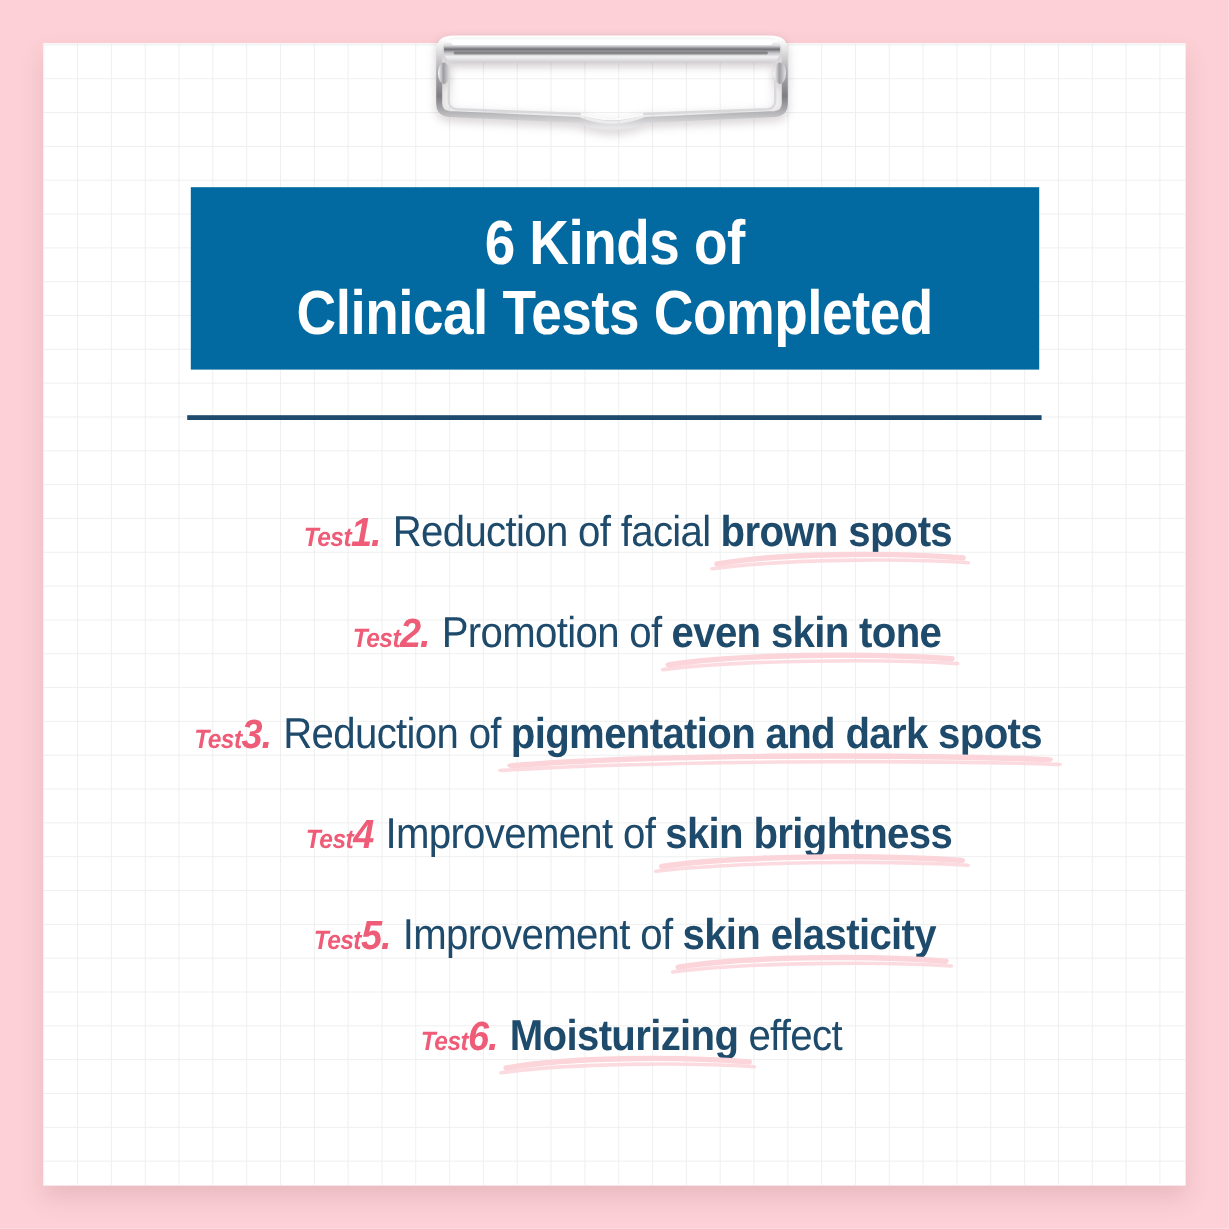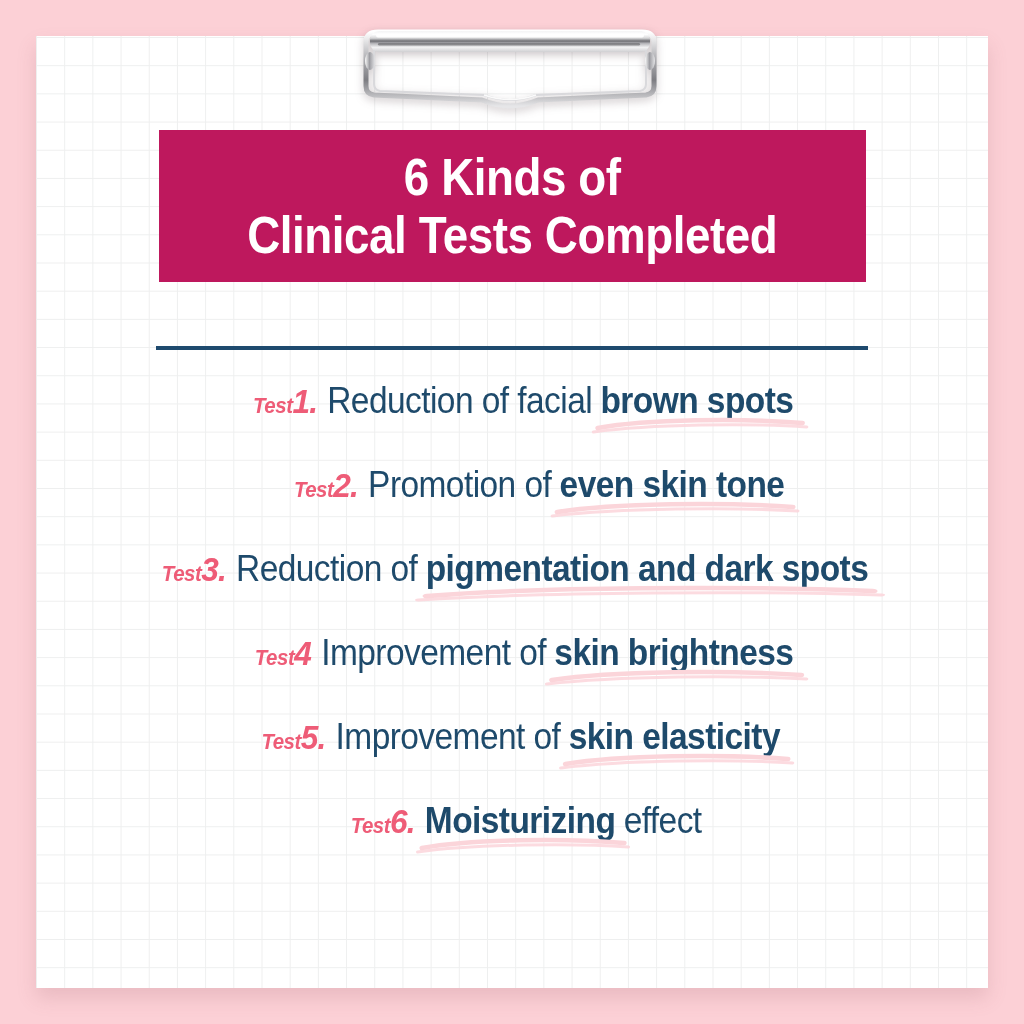--- a/index.html
+++ b/index.html
@@ -48,24 +48,24 @@
     width: 316px;
     height: 88px;
     filter: drop-shadow(0 3px 4px rgba(90, 70, 75, 0.30));
   }
   .clip-wrap svg { display: block; width: 100%; height: 100%; }
 
   
   .banner {
     position: absolute;
     left: 159px;
-    top: 130px;
+    top: 156px;
     width: 707px;
     height: 152px;
-    background: #be185d;
+    background: #0369a1;
     display: flex;
     align-items: center;
     justify-content: center;
   }
   .banner-text {
     color: #ffffff;
     font-family: "Liberation Sans", sans-serif;
     font-weight: bold;
     font-size: 52px;
     line-height: 1.12;
@@ -89,21 +89,21 @@
   .list {
     position: absolute;
     left: 36px;
     top: 380px;
     width: 952px;
   }
   .test-row {
     position: relative;
     height: 84px;
     display: flex;
-    align-items: flex-start;
+    align-items: flex-end;
     justify-content: center;
     white-space: nowrap;
     padding-left: 14px;
   }
   .test-inner {
     position: relative;
     display: inline-flex;
     align-items: baseline;
     transform: scaleX(0.93);
   }

